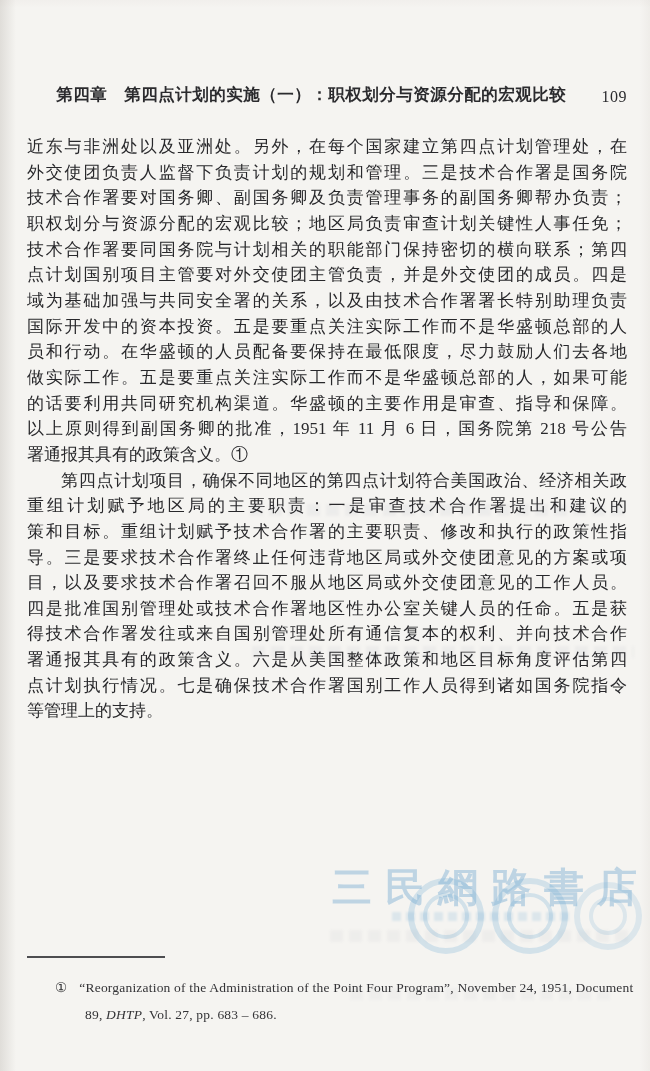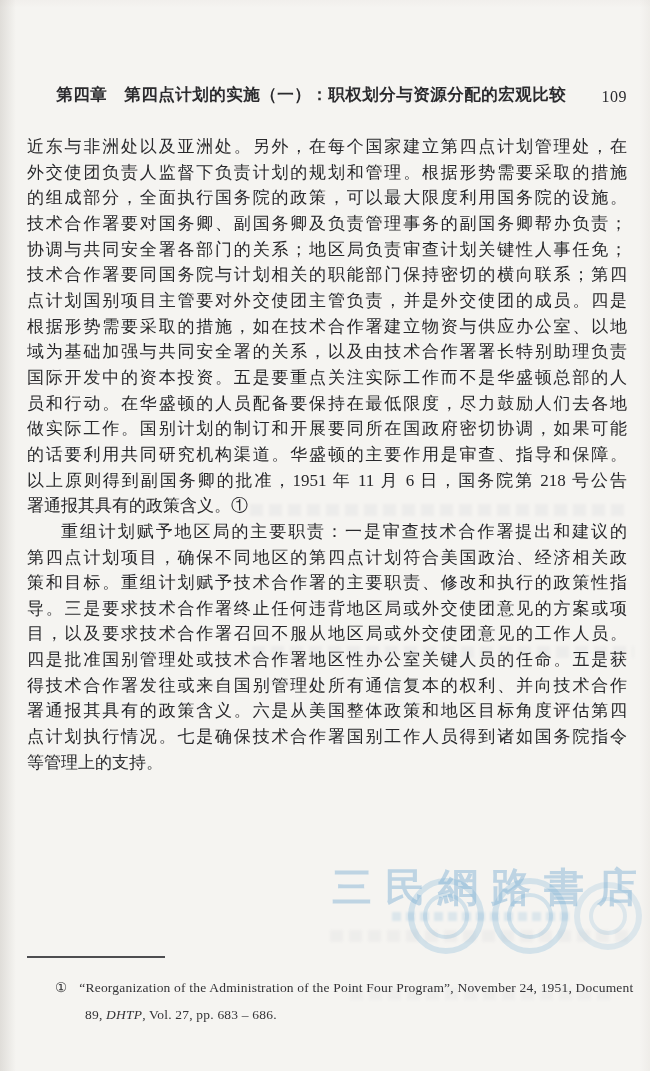--- a/index.html
+++ b/index.html
@@ -109,38 +109,36 @@
   </div>
 
   <div class="ghost g1"></div>
   <div class="ghost g2"></div>
   <div class="ghost g3"></div>
   <div class="ghost g4"></div>
 
   <div class="bodytext">
     <div class="para">
         <div>近东与非洲处以及亚洲处。另外，在每个国家建立第四点计划管理处，在</div>
-        <div>外交使团负责人监督下负责计划的规划和管理。根据形势需要采取的措施</div>
-        <div>的组成部分，全面执行国务院的政策，可以最大限度利用国务院的设施。</div>
+        <div>外交使团负责人监督下负责计划的规划和管理。三是技术合作署是国务院</div>
         <div>技术合作署要对国务卿、副国务卿及负责管理事务的副国务卿帮办负责；</div>
-        <div>协调与共同安全署各部门的关系；地区局负责审查计划关键性人事任免；</div>
+        <div>职权划分与资源分配的宏观比较；地区局负责审查计划关键性人事任免；</div>
         <div>技术合作署要同国务院与计划相关的职能部门保持密切的横向联系；第四</div>
         <div>点计划国别项目主管要对外交使团主管负责，并是外交使团的成员。四是</div>
-        <div>根据形势需要采取的措施，如在技术合作署建立物资与供应办公室、以地</div>
         <div>域为基础加强与共同安全署的关系，以及由技术合作署署长特别助理负责</div>
         <div>国际开发中的资本投资。五是要重点关注实际工作而不是华盛顿总部的人</div>
         <div>员和行动。在华盛顿的人员配备要保持在最低限度，尽力鼓励人们去各地</div>
-        <div>做实际工作。国别计划的制订和开展要同所在国政府密切协调，如果可能</div>
+        <div>做实际工作。五是要重点关注实际工作而不是华盛顿总部的人，如果可能</div>
         <div>的话要利用共同研究机构渠道。华盛顿的主要作用是审查、指导和保障。</div>
         <div>以上原则得到副国务卿的批准，1951 年 11 月 6 日，国务院第 218 号公告</div>
         <div>署通报其具有的政策含义。①</div>
       </div>
     <div class="para indent">
+        <div>第四点计划项目，确保不同地区的第四点计划符合美国政治、经济相关政</div>
         <div>重组计划赋予地区局的主要职责：一是审查技术合作署提出和建议的</div>
-        <div>第四点计划项目，确保不同地区的第四点计划符合美国政治、经济相关政</div>
         <div>策和目标。重组计划赋予技术合作署的主要职责、修改和执行的政策性指</div>
         <div>导。三是要求技术合作署终止任何违背地区局或外交使团意见的方案或项</div>
         <div>目，以及要求技术合作署召回不服从地区局或外交使团意见的工作人员。</div>
         <div>四是批准国别管理处或技术合作署地区性办公室关键人员的任命。五是获</div>
         <div>得技术合作署发往或来自国别管理处所有通信复本的权利、并向技术合作</div>
         <div>署通报其具有的政策含义。六是从美国整体政策和地区目标角度评估第四</div>
         <div>点计划执行情况。七是确保技术合作署国别工作人员得到诸如国务院指令</div>
         <div>等管理上的支持。</div>
       </div>
   </div>

